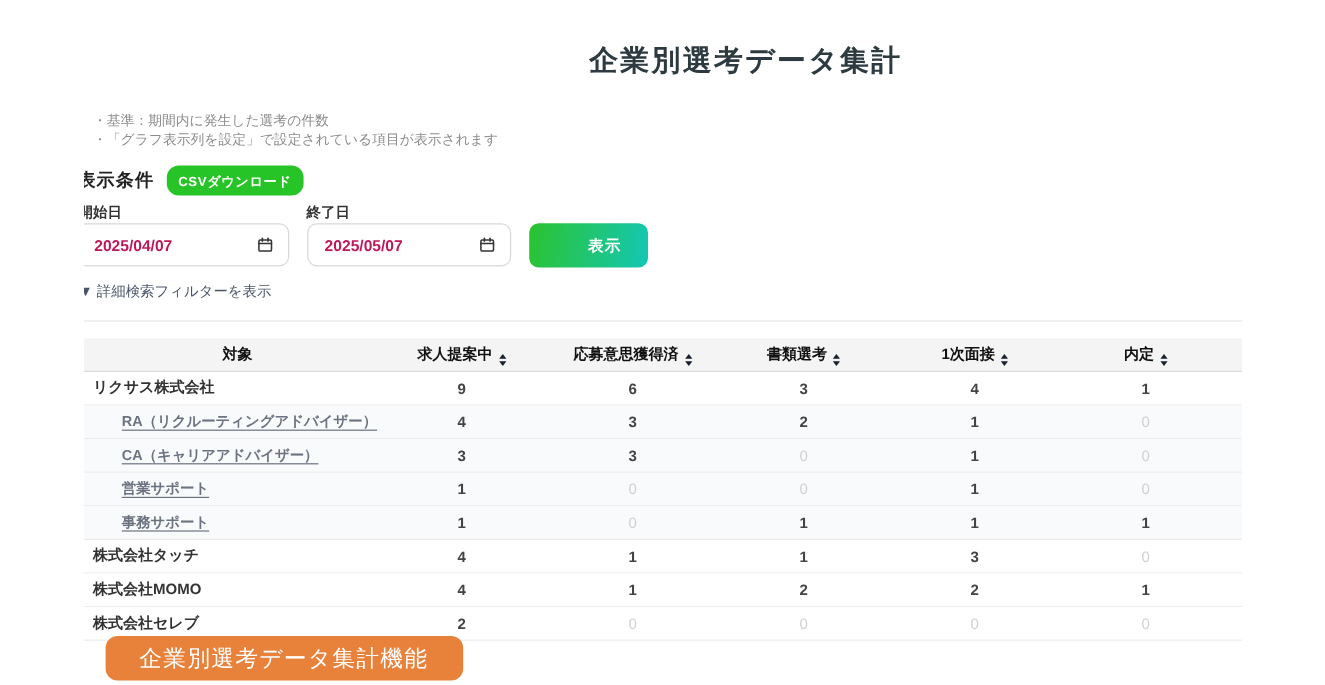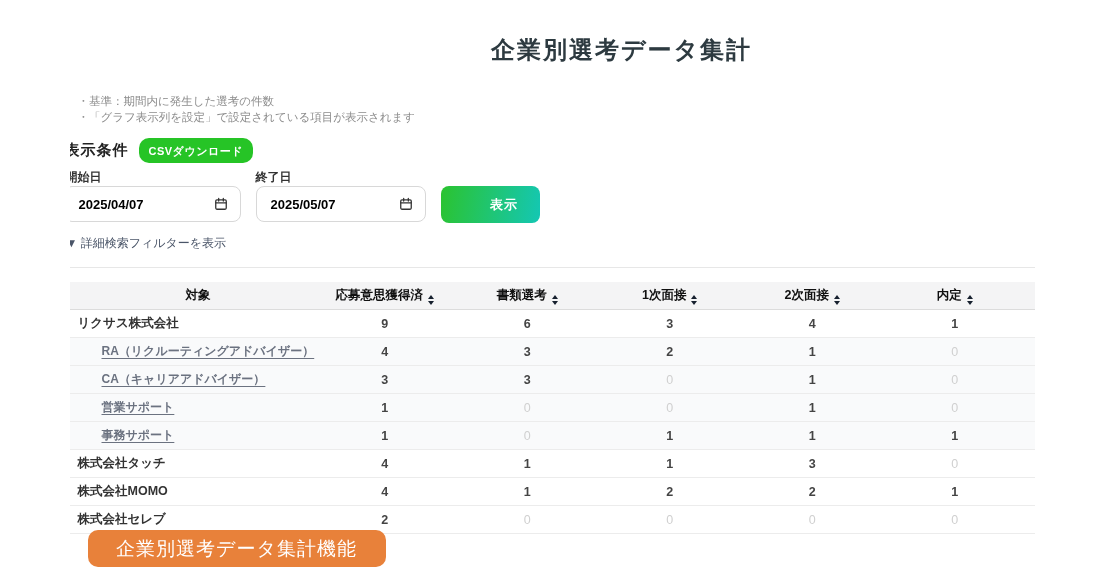--- a/index.html
+++ b/index.html
@@ -33,21 +33,21 @@
   .lbl-start { left:-4px; }
   .lbl-end { left:186px; }
   .date-box {
     position:absolute; top:186px; height:36px;
     border:1px solid #d8d8d8; border-radius:8px; background:#fff;
     display:flex; align-items:center; justify-content:space-between;
     padding:0 12px 0 14px; cursor:pointer;
   }
   .date-start { left:-6px; width:177px; }
   .date-end { left:186px; width:170px;gap:20px; }
-  .date-value { font-size:13px; font-weight:bold; color:#000000; }
+  .date-value { font-size:13px; font-weight:bold; color:#be185d; }
   .cal-icon { display:inline-flex; }
   .show-btn {
     position:absolute; left:371px; top:186px; width:99px; height:37px;
     border:none; border-radius:8px; cursor:pointer;
     background:linear-gradient(100deg,#2bc32f 0%,#14c7b4 100%);
     color:#fff; font-size:13px; font-weight:bold; letter-spacing:1px;
     font-family:"Liberation Sans", sans-serif;
     padding-left:28px;
   }
   .filter-toggle {
@@ -147,33 +147,33 @@
 
   <button class="show-btn">表示</button>
 
   <div class="filter-toggle">▼ 詳細検索フィルターを表示</div>
 
   <div class="divider"></div>
 
   <div class="table-wrap">
     <div class="t-row t-header">
       <div class="th th-first">対象</div>
+      <div class="th"><span>求人提案中</span><span class="sort">
+            <i class="up"></i>
+            <i class="down"></i>
+          </span></div>
       <div class="th"><span>応募意思獲得済</span><span class="sort">
             <i class="up"></i>
             <i class="down"></i>
           </span></div>
       <div class="th"><span>書類選考</span><span class="sort">
             <i class="up"></i>
             <i class="down"></i>
           </span></div>
       <div class="th"><span>1次面接</span><span class="sort">
-            <i class="up"></i>
-            <i class="down"></i>
-          </span></div>
-      <div class="th"><span>2次面接</span><span class="sort">
             <i class="up"></i>
             <i class="down"></i>
           </span></div>
       <div class="th"><span>内定</span><span class="sort">
             <i class="up"></i>
             <i class="down"></i>
           </span></div>
     </div>
 
     <div class="t-row t-data">

